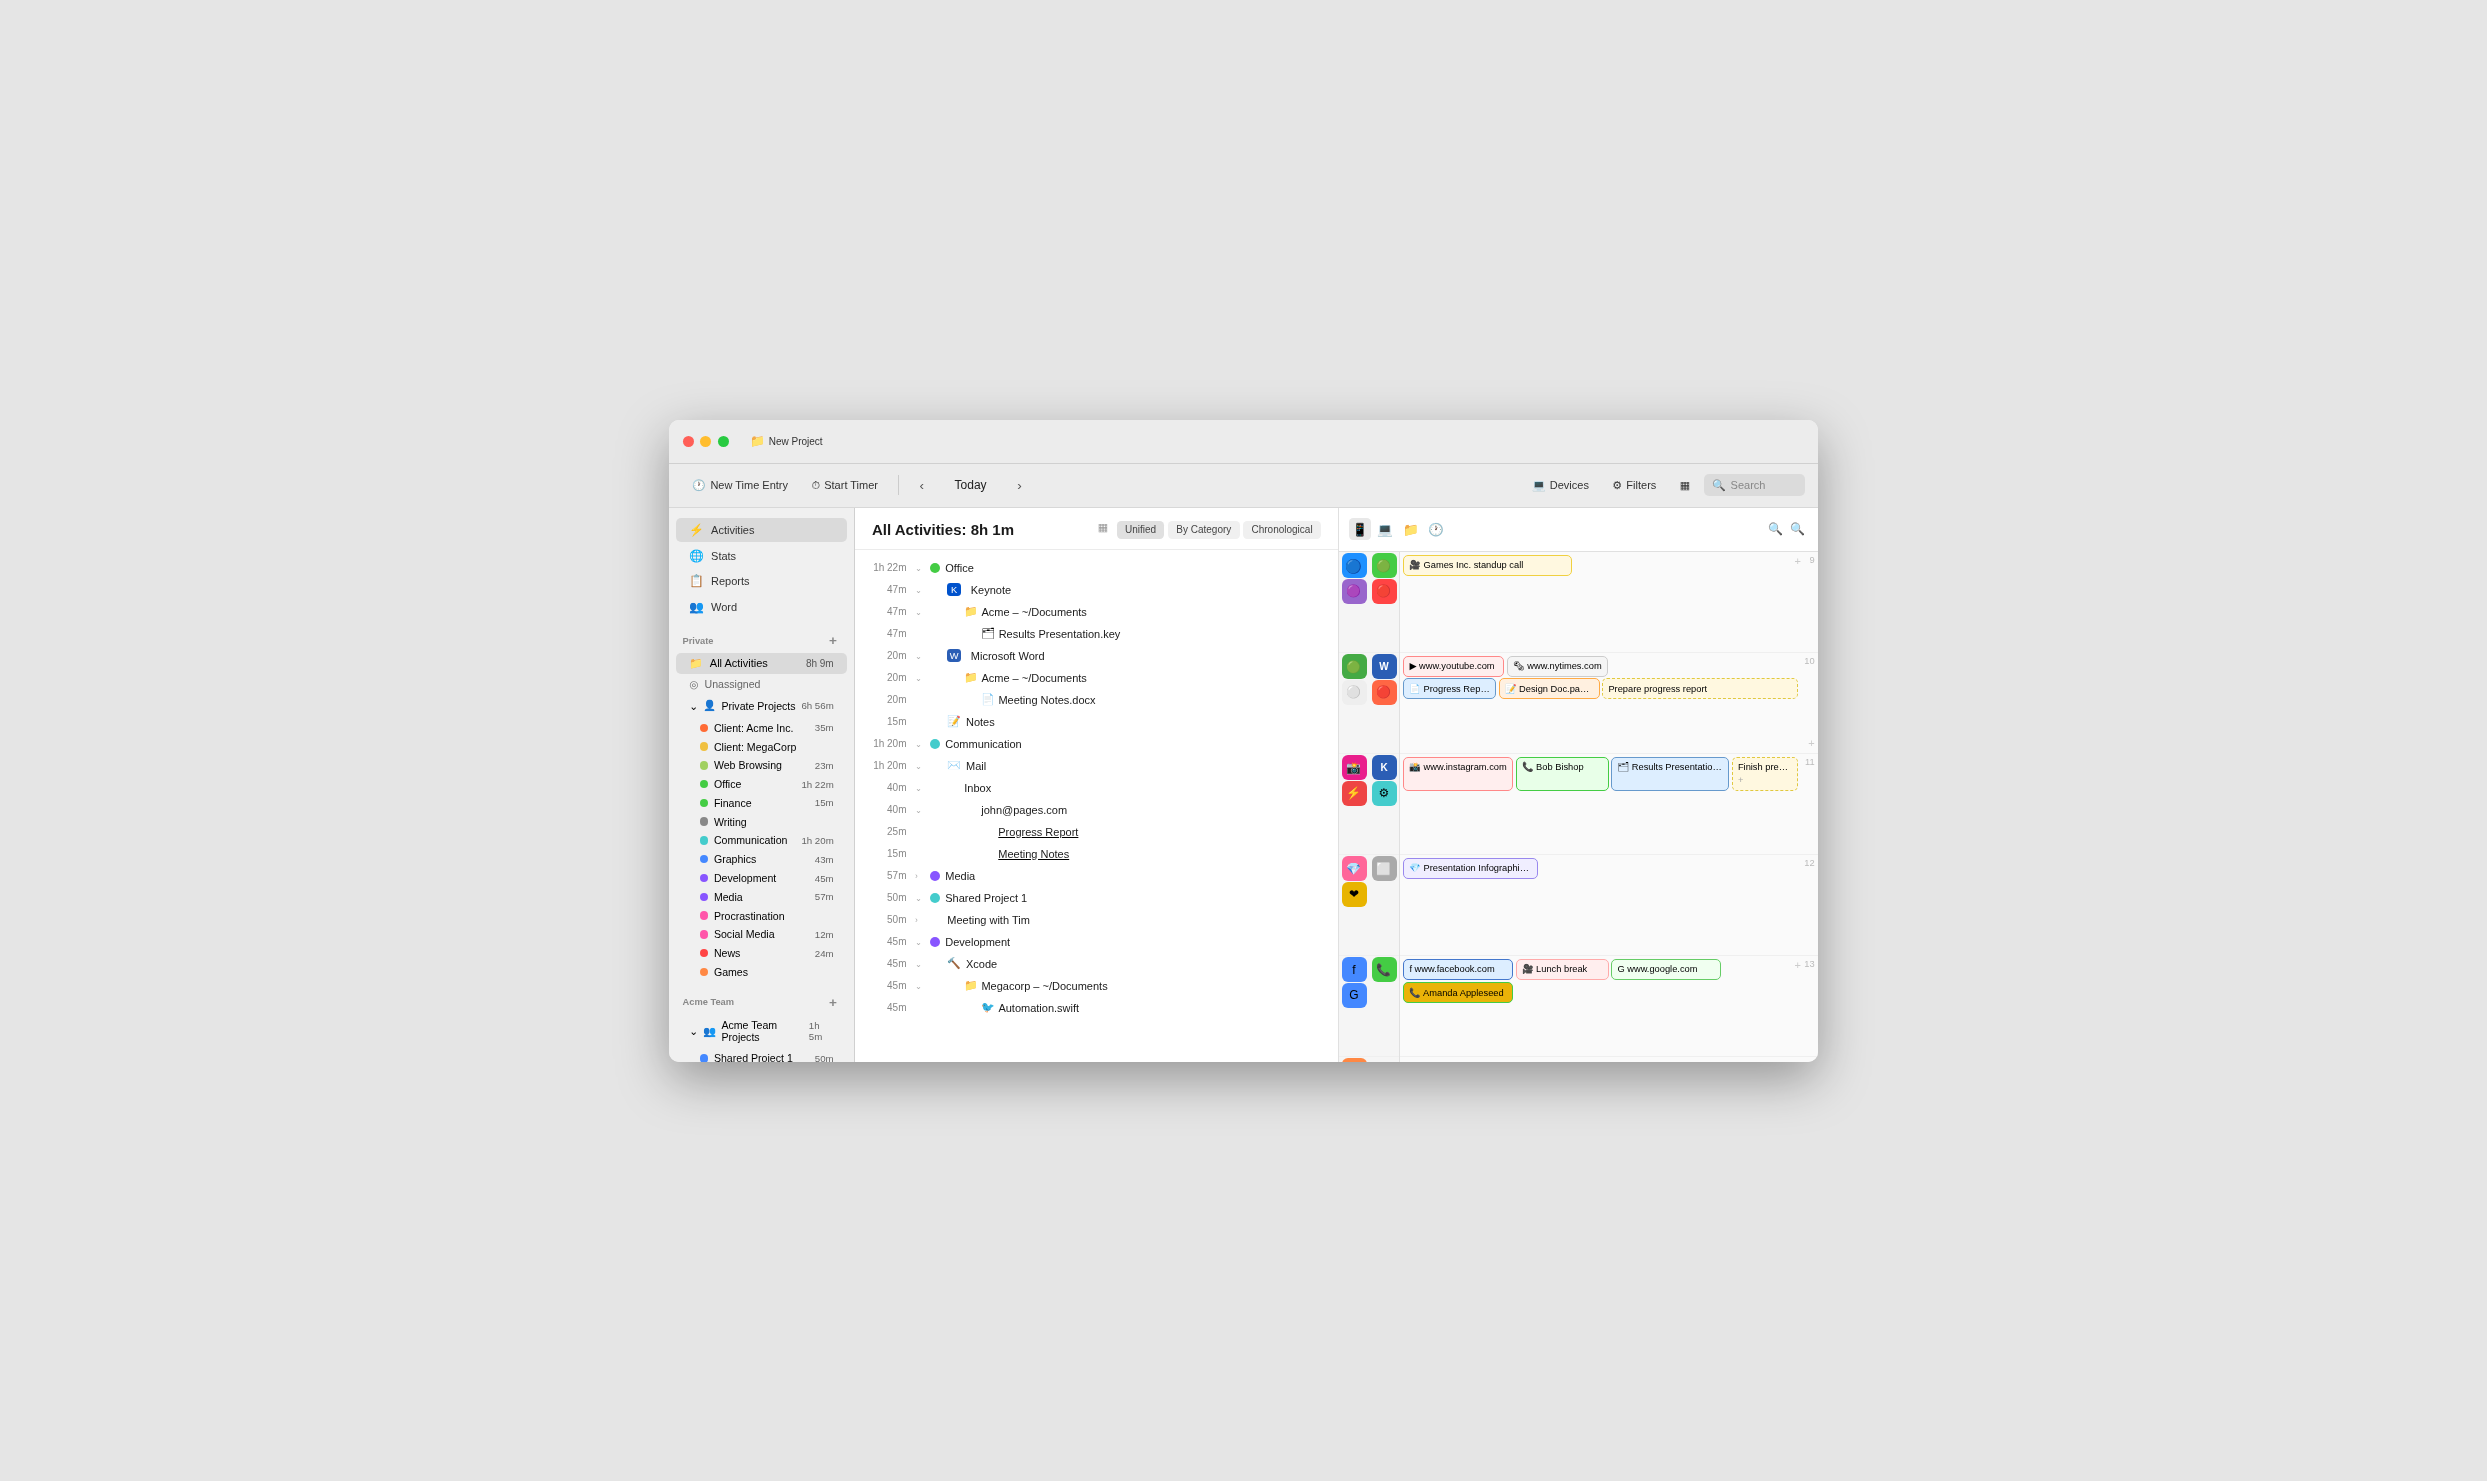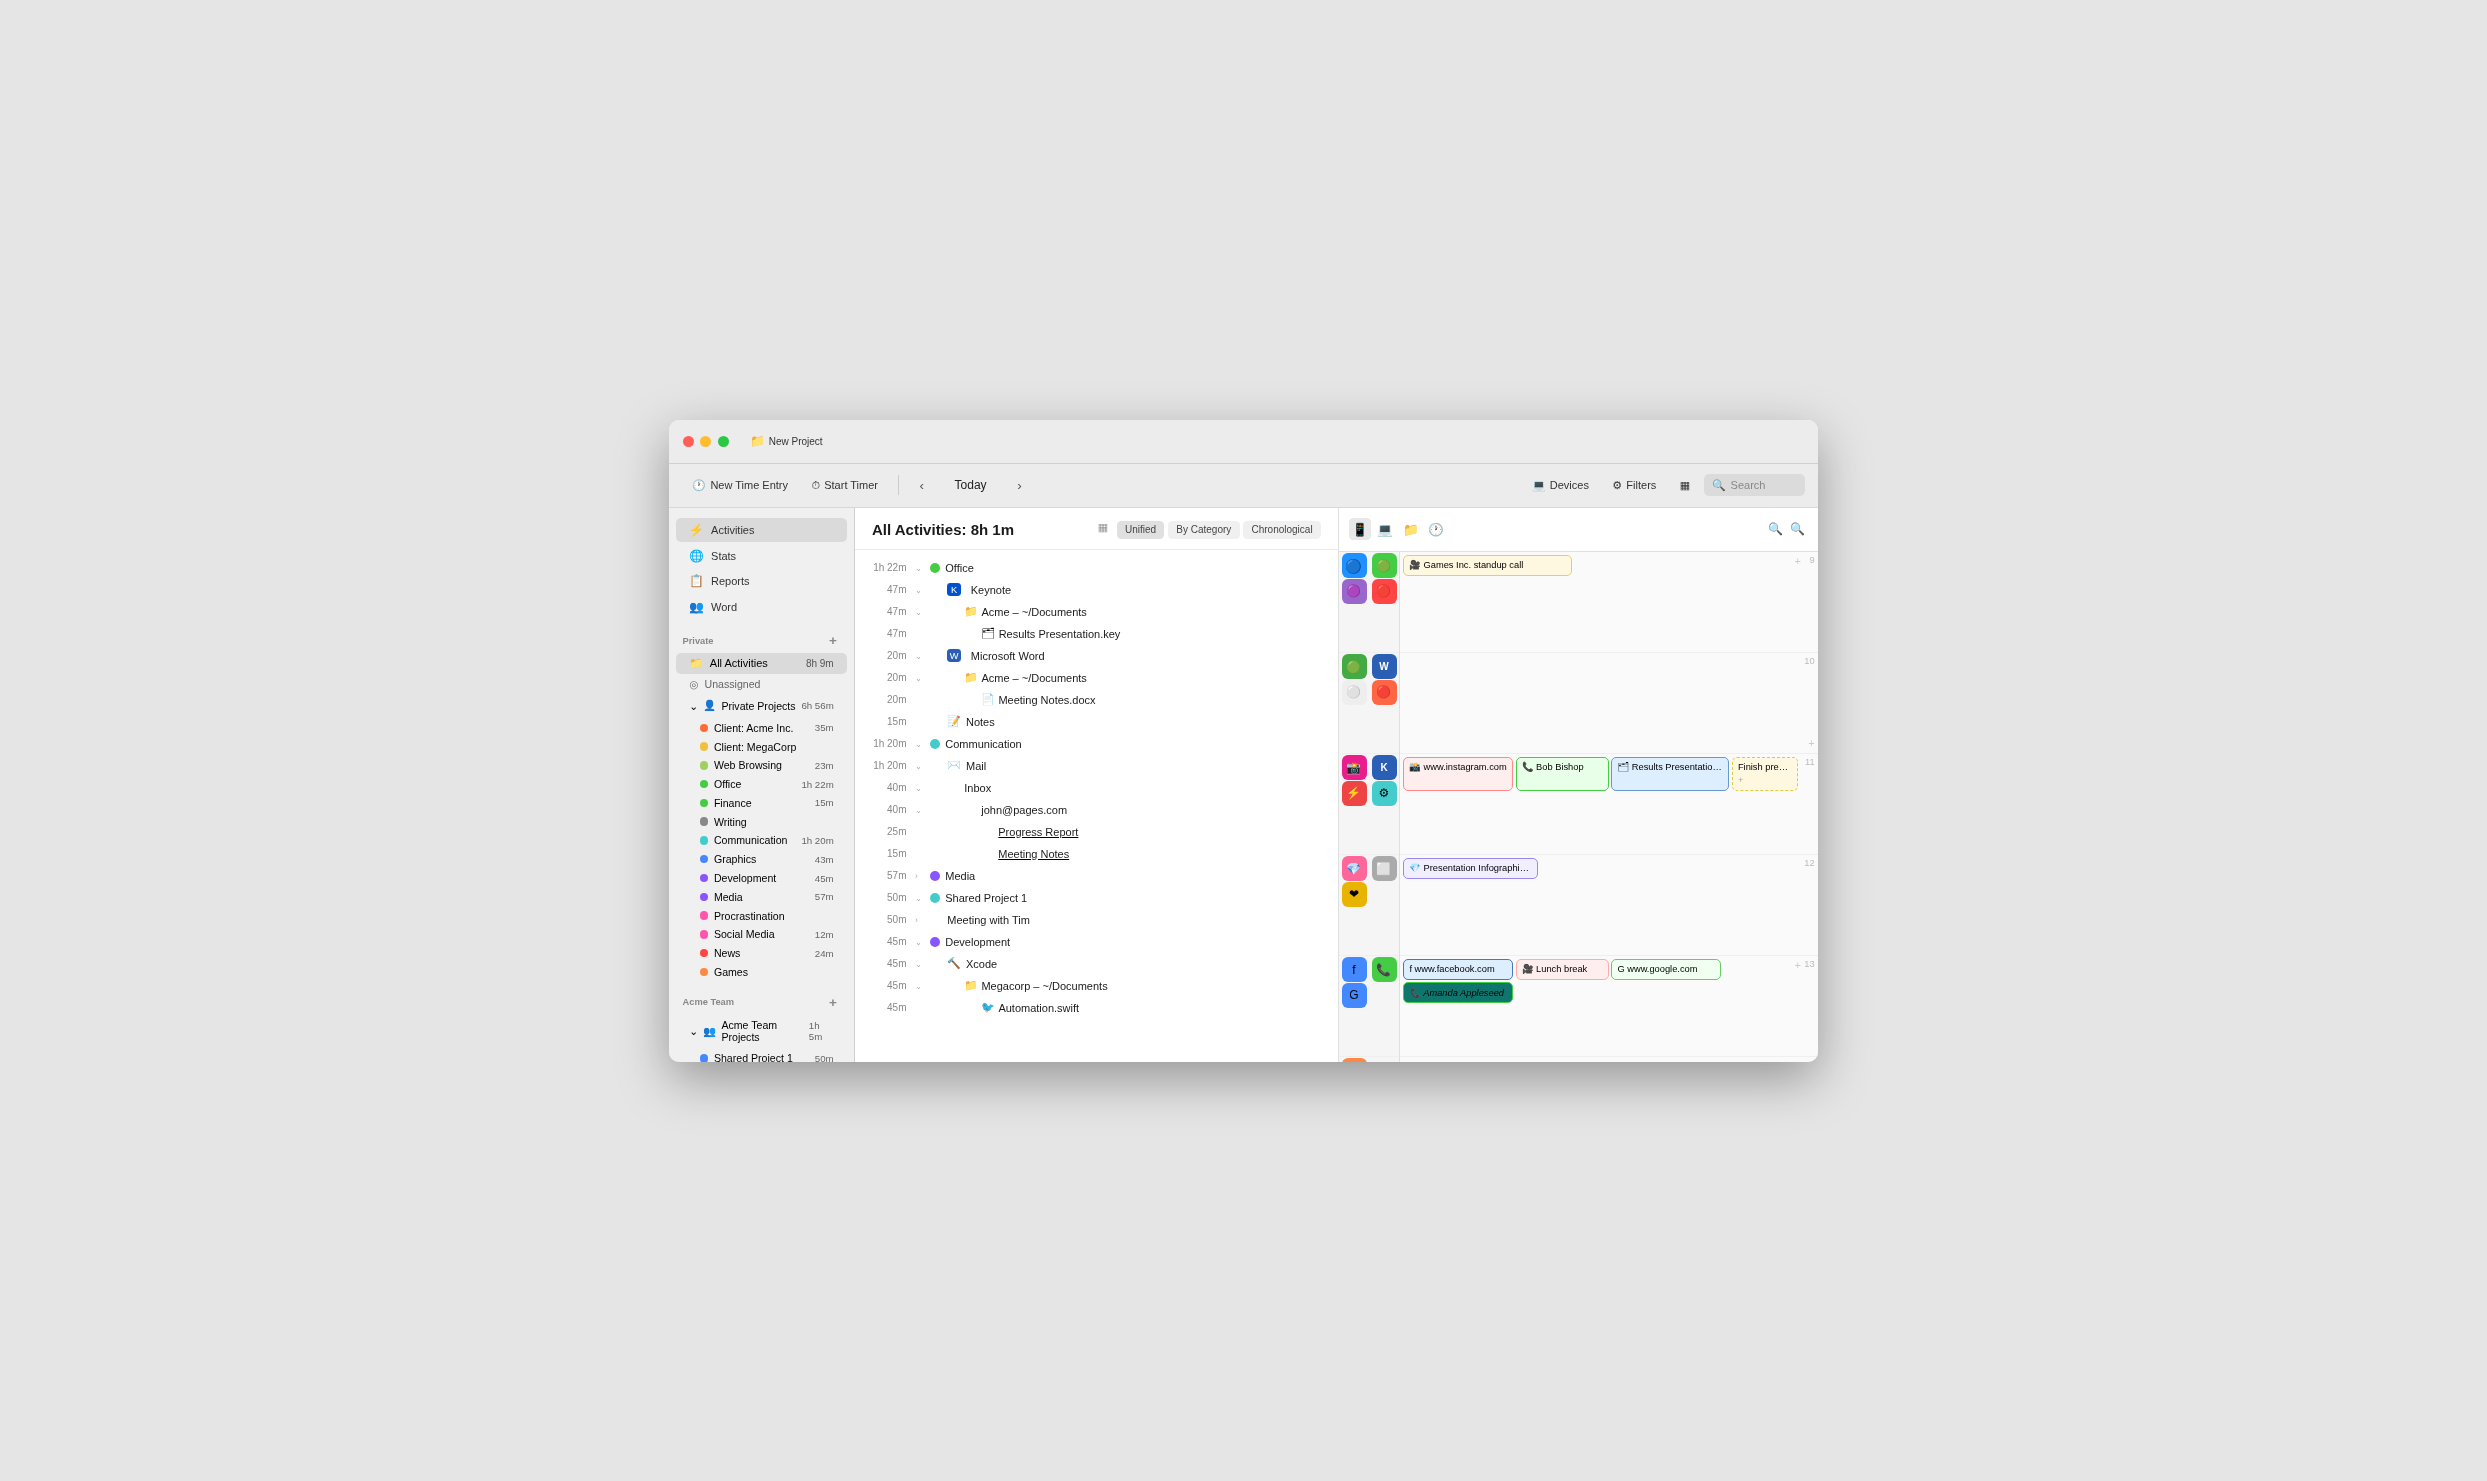--- a/index.html
+++ b/index.html
@@ -925,20 +925,41 @@
                 <div style="display:flex; gap:2.5px; padding-right:17px;">
                   <div class="tl-block" style="background:#fff8e0; border-color:#f0d040; flex:1; max-width:169px;">
                     <div class="tl-block-name">🎥 Games Inc. standup call</div>
                   </div>
                 </div>
                 <span style="position:absolute; right:17px; top:3.4px; font-size:11px; color:#ccc; cursor:pointer;">+</span>
               </div>
 
               <div style="height:101px; border-bottom:0.8px solid #efefef; position:relative; padding:3.4px;">
                 <span style="position:absolute; right:3.4px; top:3.4px; font-size:9.3px; color:#bbb;">10</span>
+                <div style="display:flex; flex-direction:column; gap:1.7px; padding-right:17px;">
+                  <div style="display:flex; gap:2.5px;">
+                    <div class="tl-block" style="background:#ffeeee; border-color:#ff8888; flex:0 0 101px;">
+                      <div class="tl-block-name">▶ www.youtube.com</div>
+                    </div>
+                    <div class="tl-block" style="background:#f5f5f5; border-color:#ccc; flex:0 0 101px;">
+                      <div class="tl-block-name">🗞 www.nytimes.com</div>
+                    </div>
+                  </div>
+                  <div style="display:flex; gap:2.5px;">
+                    <div class="tl-block" style="background:#ddeeff; border-color:#6699cc; flex:0 0 93px;">
+                      <div class="tl-block-name">📄 Progress Report</div>
+                    </div>
+                    <div class="tl-block" style="background:#fff0e0; border-color:#ffaa44; flex:0 0 101px;">
+                      <div class="tl-block-name">📝 Design Doc.pages</div>
+                    </div>
+                    <div class="tl-block" style="background:#fff8e0; border-color:#e0c840; border-style:dashed; flex:1;">
+                      <div class="tl-block-name">Prepare progress report</div>
+                    </div>
+                  </div>
+                </div>
                 <span style="position:absolute; right:3.4px; bottom:3.4px; font-size:11px; color:#ccc; cursor:pointer;">+</span>
               </div>
 
               <div style="height:101px; border-bottom:0.8px solid #efefef; position:relative; padding:3.4px;">
                 <span style="position:absolute; right:3.4px; top:3.4px; font-size:9.3px; color:#bbb;">11</span>
                 <div style="display:flex; gap:2.5px; flex-wrap:wrap; padding-right:17px;">
                   <div class="tl-block" style="background:#ffeeee; border-color:#ff8888; flex:0 0 110px;">
                     <div class="tl-block-name">📸 www.instagram.com</div>
                   </div>
                   <div class="tl-block" style="background:#e8ffe8; border-color:#44cc44; flex:0 0 93px;">
@@ -966,21 +987,21 @@
                 <div style="display:flex; gap:2.5px; flex-wrap:wrap; padding-right:17px;">
                   <div class="tl-block" style="background:#ddeeff; border-color:#4477cc; flex:0 0 110px;">
                     <div class="tl-block-name">f www.facebook.com</div>
                   </div>
                   <div class="tl-block" style="background:#ffeeee; border-color:#ffaaaa; flex:0 0 93px;">
                     <div class="tl-block-name">🎥 Lunch break</div>
                   </div>
                   <div class="tl-block" style="background:#f0fff0; border-color:#66cc66; flex:0 0 110px;">
                     <div class="tl-block-name">G www.google.com</div>
                   </div>
-                  <div class="tl-block" style="background:#0f766e; border-color:#44cc44; flex:0 0 110px;font-style:italic;">
+                  <div class="tl-block" style="background:#eab308; border-color:#44cc44; flex:0 0 110px;">
                     <div class="tl-block-name">📞 Amanda Appleseed</div>
                   </div>
                 </div>
                 <span style="position:absolute; right:17px; top:3.4px; font-size:11px; color:#ccc; cursor:pointer;">+</span>
               </div>
 
               <div style="height:101px; border-bottom:0.8px solid #efefef; position:relative; padding:3.4px;">
                 
                 
               </div>

